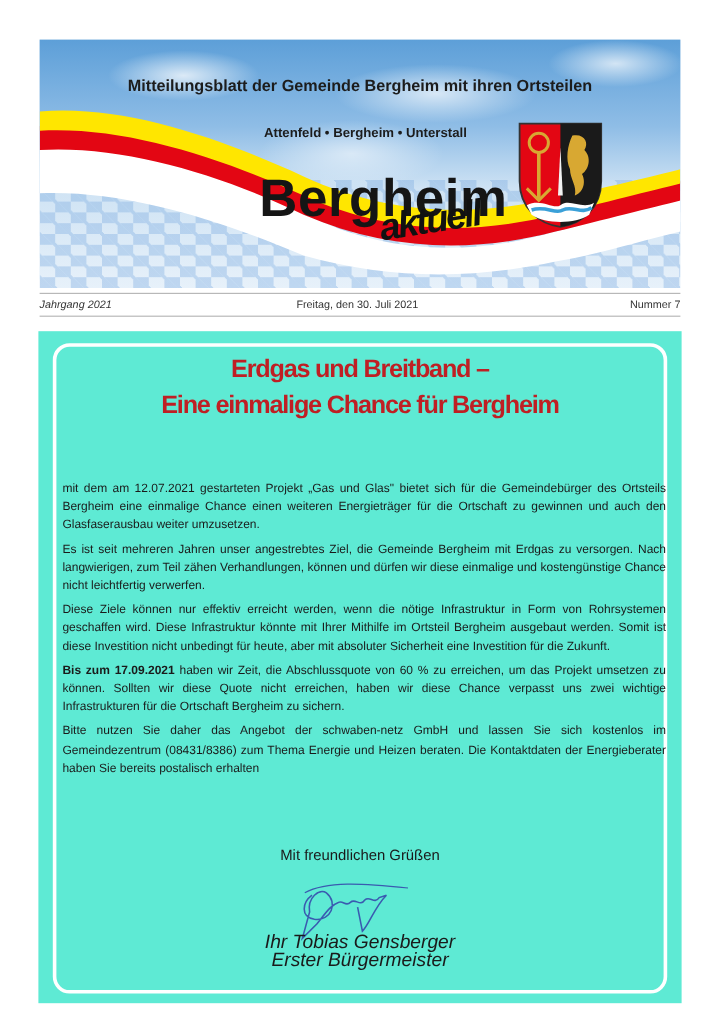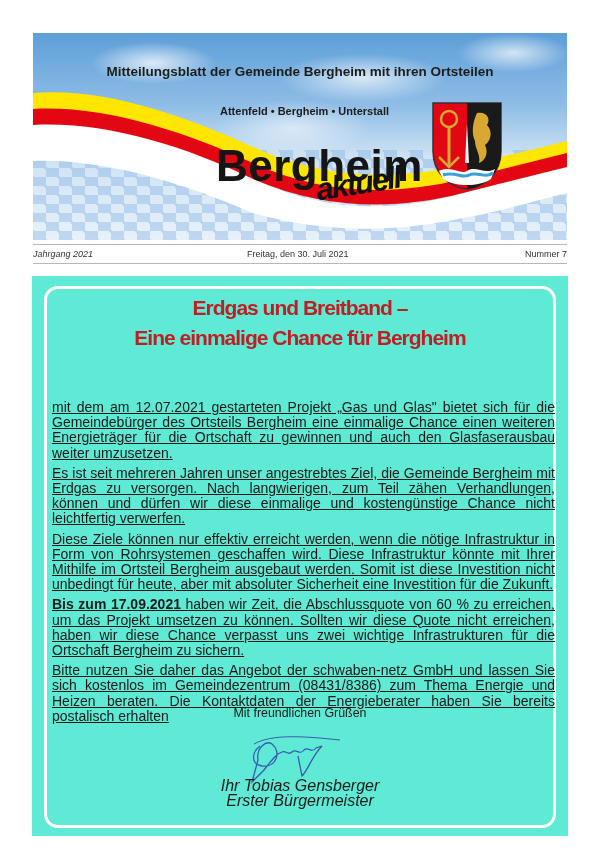--- a/index.html
+++ b/index.html
@@ -23,21 +23,21 @@
   .maintitle { position:absolute; left:183px; top:80px; font-weight:bold; font-size:44px; color:#151515; letter-spacing:0.5px;margin-top:28px; }
   .aktuell { position:absolute; left:283px; top:133px; font-weight:bold; font-style:italic; font-size:31px; color:#111; letter-spacing:-2px; transform:rotate(-9deg); }
   .crest { position:absolute; left:398px; top:68px; width:72px; height:90px; }
   .infobar { position:absolute; left:33px; top:244px; width:534px; height:18px; border-top:1px solid #b8b8b8; border-bottom:1px solid #b8b8b8;
     font-size:9px; color:#333; }
   .infobar span { position:absolute; top:4px; }
   .yellowbox { position:absolute; left:32px; top:276px; width:536px; height:560px; background:#5eead4; }
   .inner { position:absolute; left:12px; top:10px; width:506px; height:536px; border:3px solid #ffffff; border-radius:14px; }
   .h1 { position:absolute; left:0; width:100%; text-align:center; color:#bf1f24; font-weight:bold; font-size:21px; letter-spacing:-1px; }
   .h2 { position:absolute; left:0; width:100%; text-align:center; color:#1a1a1a; font-weight:bold; font-size:18px; }
-  .body { position:absolute; left:20px; width:503px; top:124px; font-size:14px; line-height:15.2px; color:#1a1a1a; text-align:justify;text-decoration:underline; }
+  .body { position:absolute; left:20px; width:503px; top:124px; font-size:10px; line-height:15.2px; color:#1a1a1a; text-align:justify; }
   .body p { margin:0 0 5px 0; }
   .closing { position:absolute; left:0; width:100%; top:430px; text-align:center; font-size:12.4px; color:#1a1a1a; }
   .signature { position:absolute; left:210px; top:450px; }
   .signer { position:absolute; left:0; width:100%; top:502px; text-align:center; font-style:italic; font-size:16px; line-height:15px; color:#1a1a1a; }
 </style>
 </head>
 <body>
 
 <div class="banner">
   <div class="clouds"></div>

